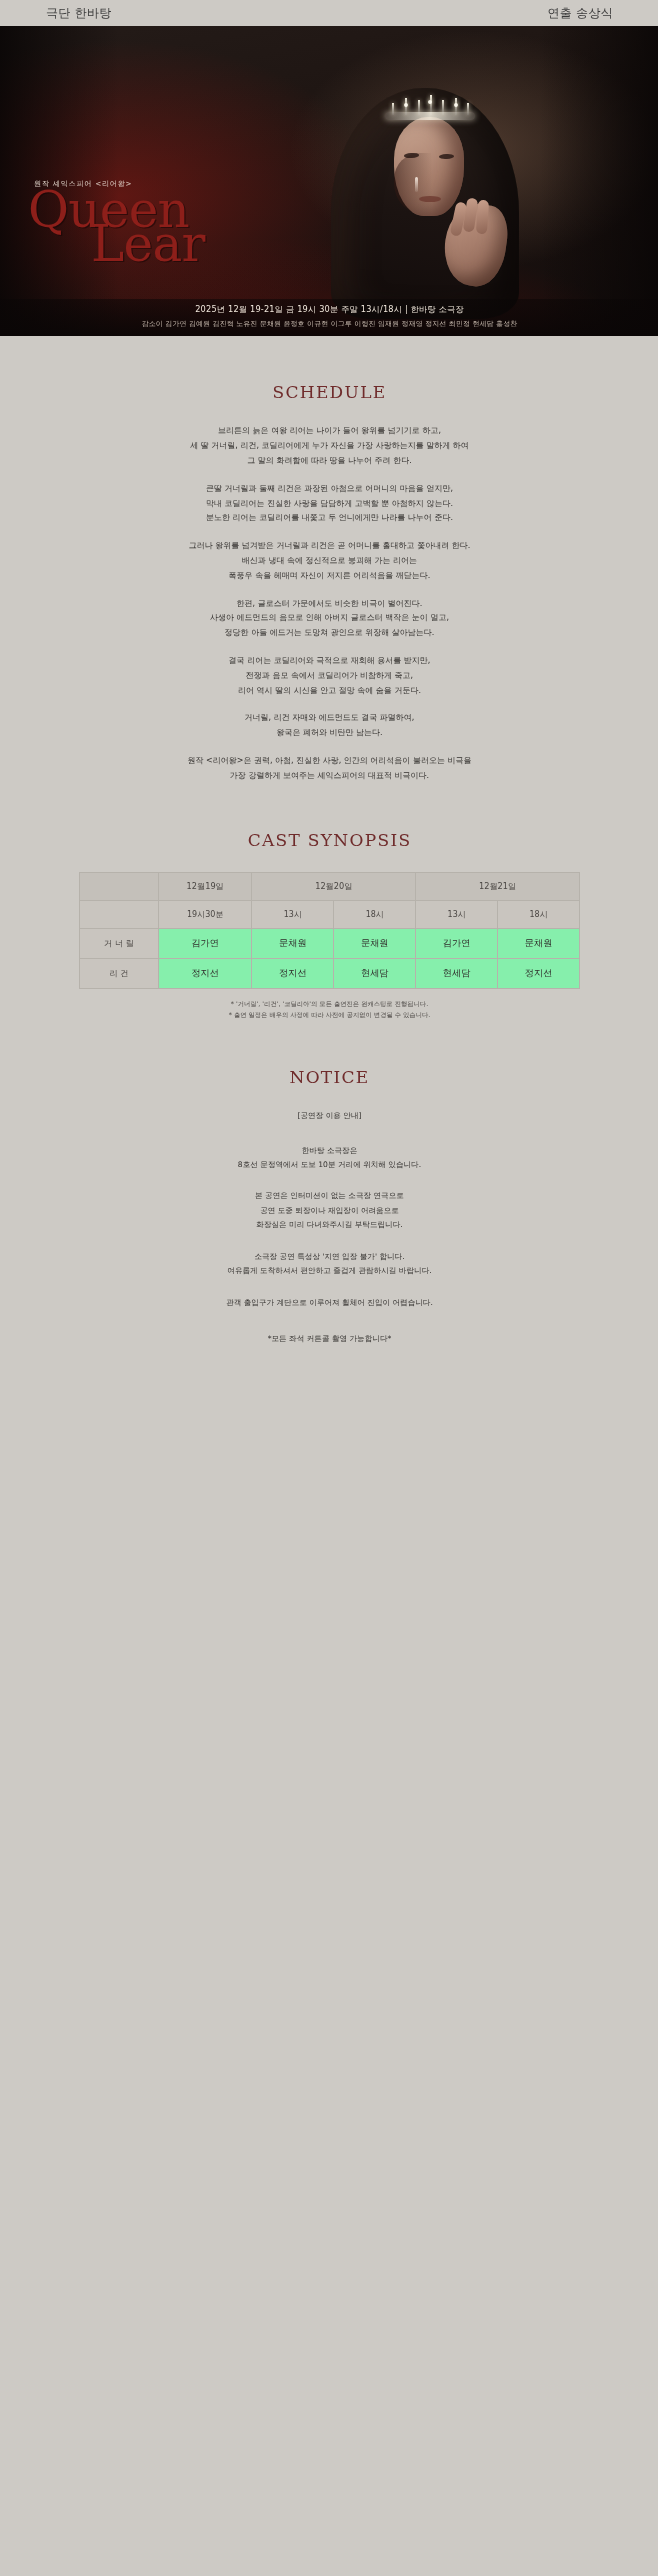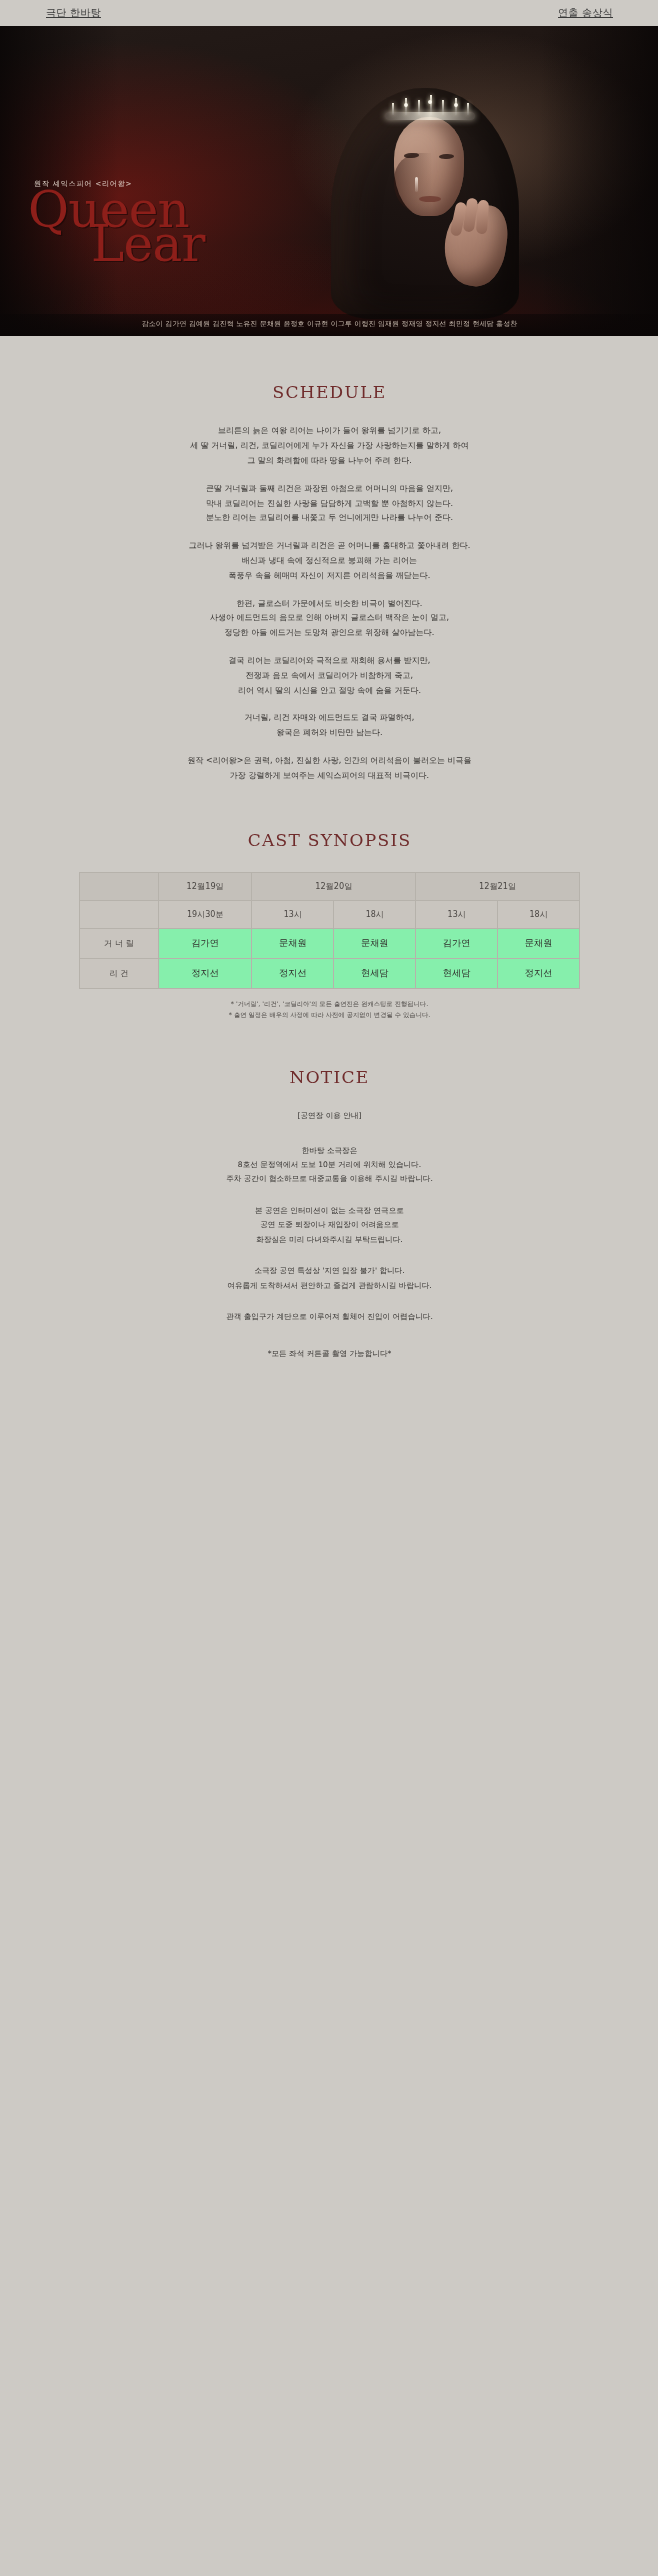--- a/index.html
+++ b/index.html
@@ -15,24 +15,23 @@
     position: relative;
   }
 
   
   .top-strip {
     height: 26px;
     display: flex;
     align-items: center;
     justify-content: space-between;
     padding: 0 46px 0 46px;
-    font-size: 10px;
+    font-size: 12px;
     color: #3a3a3a;
     letter-spacing: 0.3px;
-    text-decoration: underline;
   }
 
   
   .poster-wrap {
     position: relative;
     width: 659px;
     height: 310px;
     overflow: hidden;
     background: #1a1513;
   }
@@ -326,20 +325,21 @@
     </div>
   </div>
 
   <div class="poster-subtitle">원작 셰익스피어 &lt;리어왕&gt;</div>
   <div class="poster-title">
     <span class="q">Queen</span>
     <span class="l">Lear</span>
   </div>
 
   <div class="poster-info">
+    <div class="line1">2025년 12월 19-21일 금 19시 30분 주말 13시/18시  |  한바탕 소극장</div>
     <div class="line2">감소이 김가연 김예원 김진혁 노유진 문채원 윤정호 이규현 이그루 이형진 임재원 정재영 정지선 최민정 현세담 홍성찬</div>
   </div>
 </div>
 
 <div class="section">
   <div class="section-title">SCHEDULE</div>
   <div class="synopsis-body" id="synopsis-body">
       <p>브리튼의 늙은 여왕 리어는 나이가 들어 왕위를 넘기기로 하고,<br>세 딸 거너릴, 리건, 코딜리어에게 누가 자신을 가장 사랑하는지를 말하게 하여<br>그 말의 화려함에 따라 땅을 나누어 주려 한다.</p>
       <p>큰딸 거너릴과 둘째 리건은 과장된 아첨으로 어머니의 마음을 얻지만,<br>막내 코딜리어는 진실한 사랑을 담담하게 고백할 뿐 아첨하지 않는다.<br>분노한 리어는 코딜리어를 내쫓고 두 언니에게만 나라를 나누어 준다.</p>
       <p>그러나 왕위를 넘겨받은 거너릴과 리건은 곧 어머니를 홀대하고 쫓아내려 한다.<br>배신과 냉대 속에 정신적으로 붕괴해 가는 리어는<br>폭풍우 속을 헤매며 자신이 저지른 어리석음을 깨닫는다.</p>
@@ -397,21 +397,20 @@
 </div>
 
 <div class="section">
   <div class="section-title">NOTICE</div>
   <div class="notice-body">
     <div class="notice-lead">[공연장 이용 안내]</div>
     <div id="notice-blocks">
         <div class="notice-block">
           <div>한바탕 소극장은</div>
           <div>8호선 문정역에서 도보 10분 거리에 위치해 있습니다.</div>
-          <div>주차 공간이 협소하므로 대중교통을 이용해 주시길 바랍니다.</div>
         </div>
         <div class="notice-block">
           <div>본 공연은 인터미션이 없는 소극장 연극으로</div>
           <div>공연 도중 퇴장이나 재입장이 어려움으로</div>
           <div>화장실은 미리 다녀와주시길 부탁드립니다.</div>
         </div>
         <div class="notice-block">
           <div>소극장 공연 특성상 '지연 입장 불가' 합니다.</div>
           <div>여유롭게 도착하셔서 편안하고 즐겁게 관람하시길 바랍니다.</div>
         </div>

